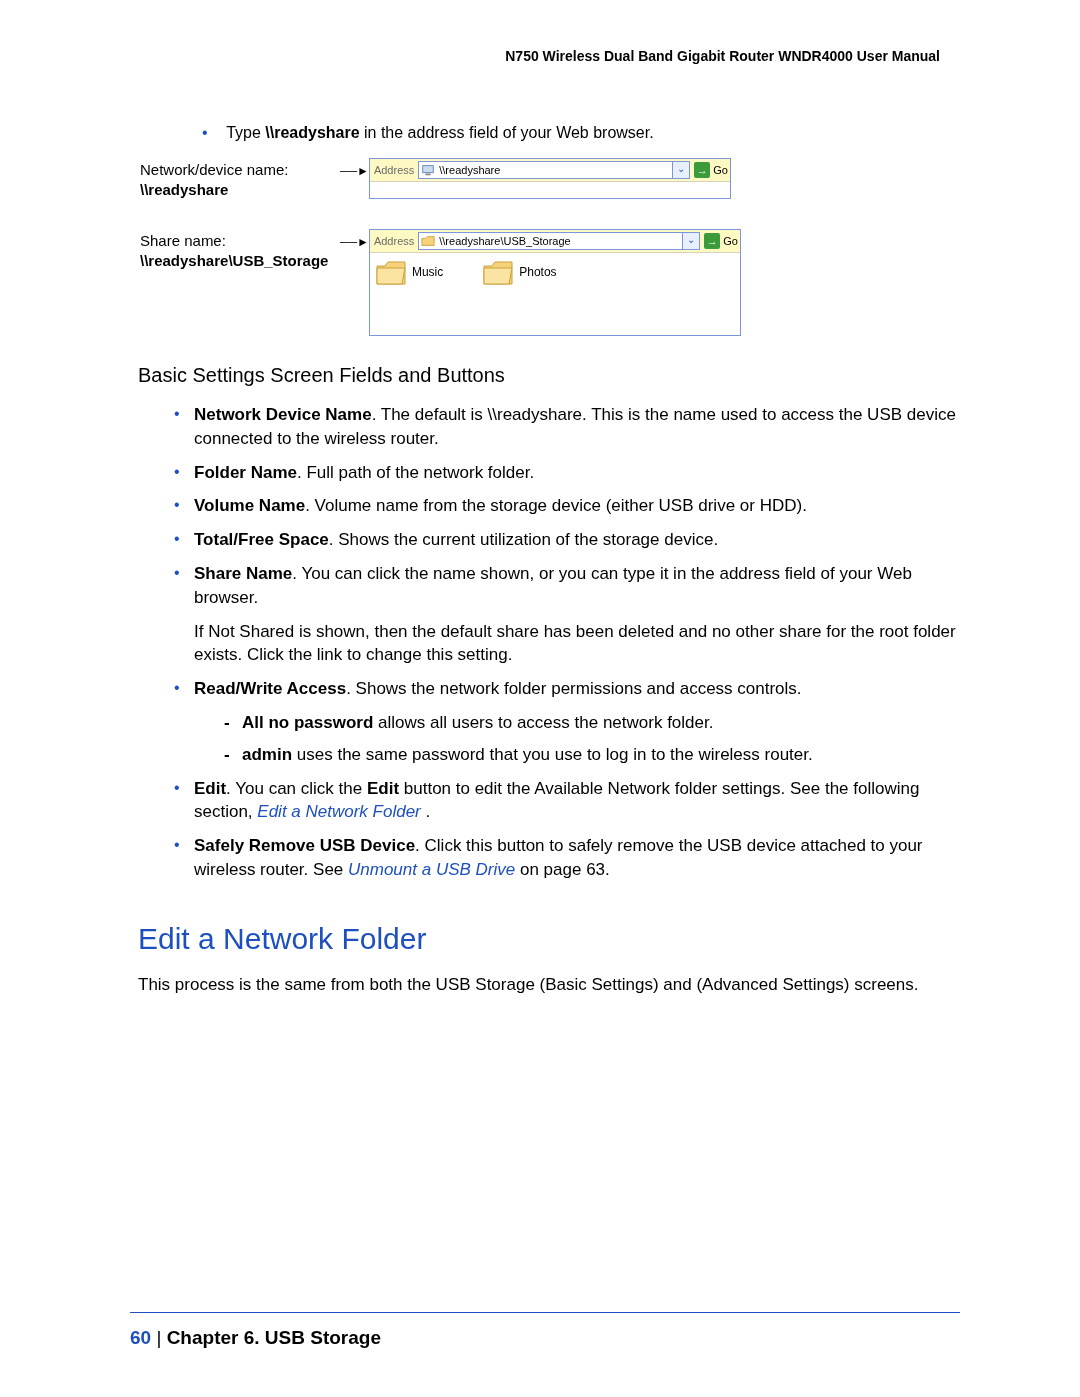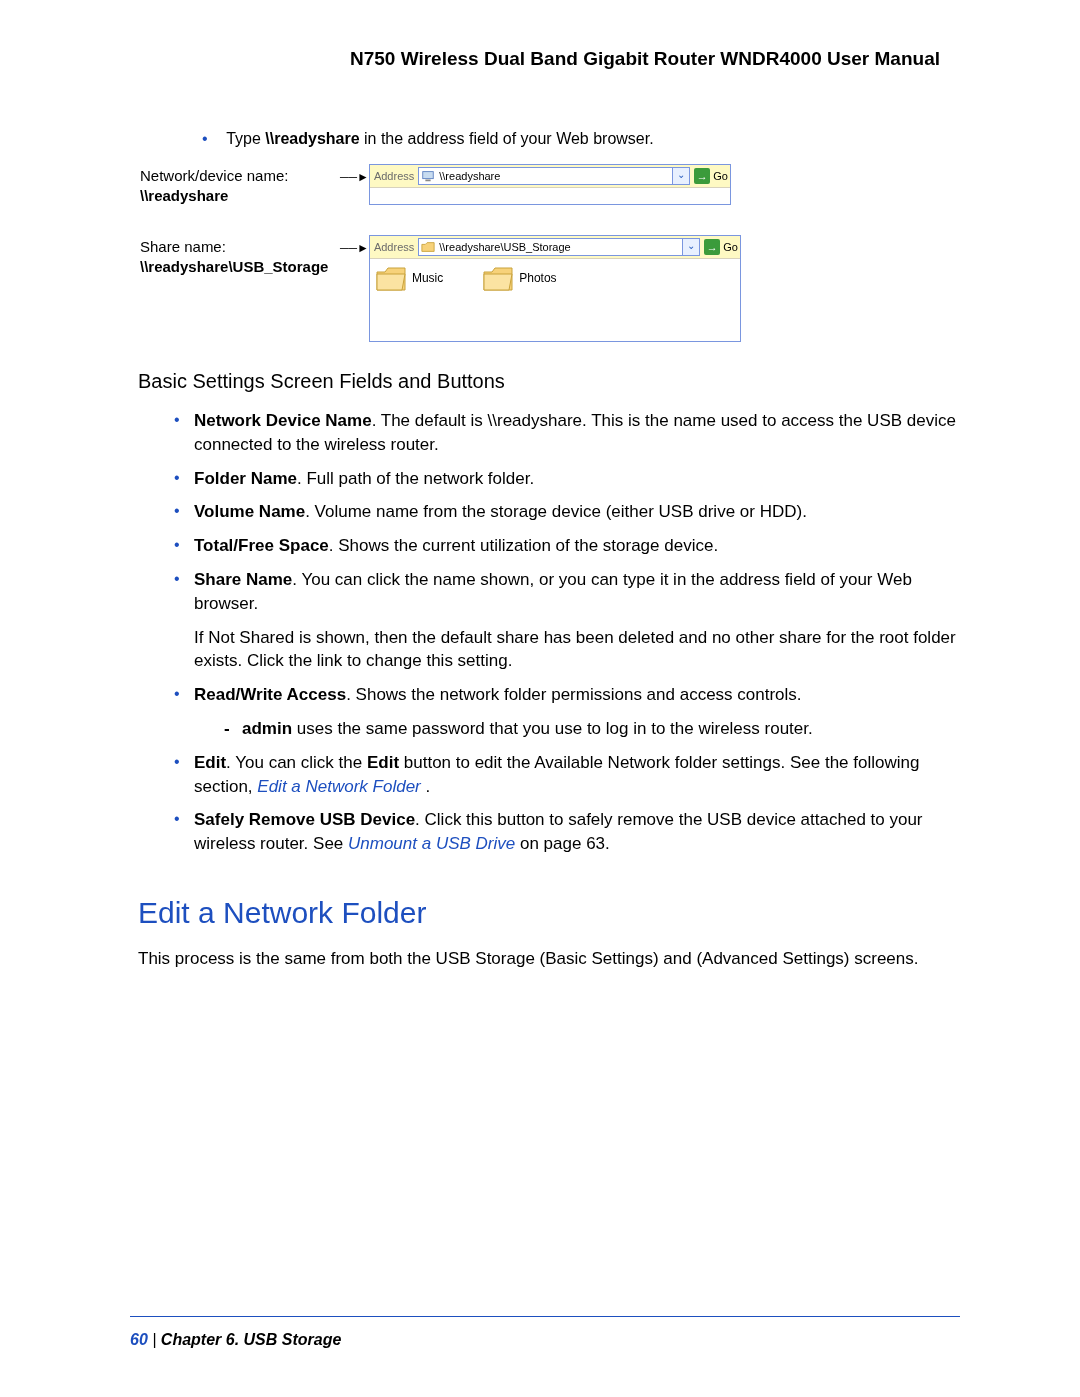--- a/index.html
+++ b/index.html
@@ -10,21 +10,21 @@
     color: #000;
   }
   .page {
     width: 1080px;
     height: 1397px;
     position: relative;
     box-sizing: border-box;
     padding: 48px 120px 0 130px;
   }
   .header-title {
-    font-size: 19px;
+    font-size: 14px;
     font-weight: bold;
     text-align: right;
     margin-bottom: 60px;
     padding-right: 20px;
   }
   .intro-line {
     margin-left: 72px;
     font-size: 16px;
     margin-bottom: 16px;
   }
@@ -188,22 +188,21 @@
     color: #1d4fbf;
     font-style: italic;
   }
   .footer {
     position: absolute;
     left: 130px;
     right: 120px;
     bottom: 48px;
     border-top: 1px solid #1d4fbf;
     padding-top: 14px;
-    font-size: 16px;
-    font-style: italic;
+    font-size: 19px;
   }
   .footer .pnum { color: #1d4fbf; font-weight: bold; }
   b { font-weight: bold; }
 </style>
 </head>
 <body>
 
 <div class="page">
 
   <div class="header-title">N750 Wireless Dual Band Gigabit Router WNDR4000 User Manual</div>
@@ -296,20 +295,23 @@
       <b>Total/Free Space</b><span>. Shows the current utilization of the storage device.</span>
     </li>
     <li>
       <b>Share Name</b><span>. You can click the name shown, or you can type it in the address field of your Web browser.</span>
       <div class="subpara">If Not Shared is shown, then the default share has been deleted and no other share for the root folder exists. Click the link to change this setting.</div>
     </li>
     <li>
       <b>Read/Write Access</b><span>. Shows the network folder permissions and access controls.</span>
       <ul class="dashes">
         <li>
+          <b>All no password</b><span> allows all users to access the network folder.</span>
+        </li>
+        <li>
           <b>admin</b><span> uses the same password that you use to log in to the wireless router.</span>
         </li>
       </ul>
     </li>
     <li>
       <b>Edit</b><span>. You can click the </span><b>Edit</b><span> button to edit the Available Network folder settings. See the following section, </span><span class="link">Edit a Network Folder </span><span>.</span>
     </li>
     <li>
       <b>Safely Remove USB Device</b><span>. Click this button to safely remove the USB device attached to your wireless router. See </span><span class="link">Unmount a USB Drive</span><span> on page 63.</span>
     </li>

